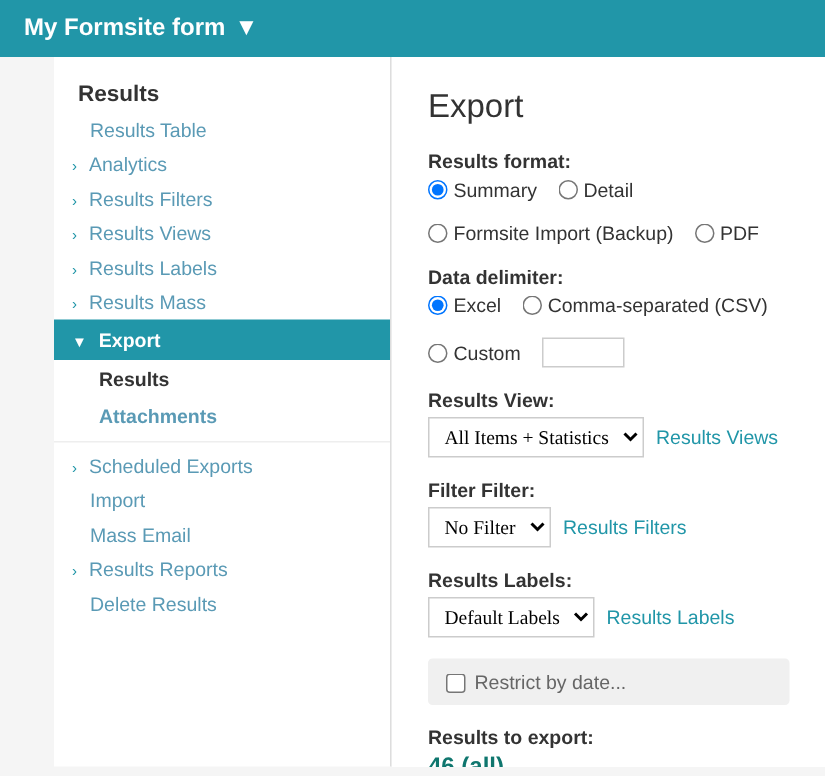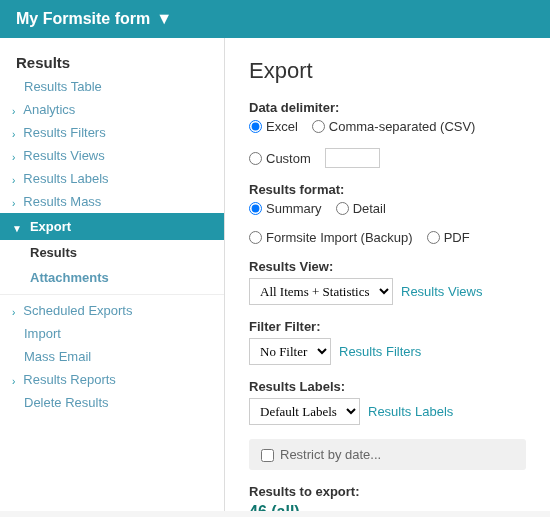--- a/index.html
+++ b/index.html
@@ -2,21 +2,21 @@
 <html><head>
   <meta charset="utf-8">
   <style>
     * { box-sizing: border-box; margin: 0; padding: 0; }
     body { font-family: Arial, sans-serif; font-size: 13px; color: #333; background: #f5f5f5; width: 550px; height: 517px; overflow: hidden; }
 
     
     .header { background: #2196a8; color: white; padding: 10px 16px; font-size: 16px; font-weight: bold; display: flex; align-items: center; gap: 6px; text-align: center; }
 
     
-    .layout { display: flex; height: calc(517px - 44px); }
+    .layout { display: flex; height: calc(517px - 44px); margin-left: 36px; }
 
     
     .sidebar { width: 225px; background: #fff; border-right: 1px solid #ddd; padding: 10px 0; flex-shrink: 0; overflow-y: auto; }
     .sidebar-section-title { font-size: 15px; font-weight: bold; color: #333; padding: 6px 16px 4px; }
     .sidebar-item { padding: 4px 16px 4px 24px; color: #5a9ab5; font-size: 13px; cursor: pointer; display: flex; align-items: flex-end; gap: 4px; }
     .sidebar-item.has-arrow { padding-left: 12px; }
     .sidebar-arrow { color: #2196a8; font-size: 10px; margin-right: 4px; }
     .sidebar-item.active-group { background: #2196a8; color: white; font-weight: bold; padding: 6px 16px 6px 12px; }
     .sidebar-item.active-group .sidebar-arrow { color: white; }
     .sidebar-subitem { padding: 5px 16px 5px 30px; color: #5a9ab5; font-size: 13px; cursor: pointer; font-weight: bold; }
@@ -113,57 +113,57 @@
     </div>
     <div class="sidebar-item">
       <span>Delete Results</span>
     </div>
   </div>
 
   <div class="main">
     <h1 class="page-title">Export</h1>
 
     <div class="form-section">
+      <div class="form-label">Results format:</div>
+      <div class="radio-group">
+        <label class="radio-item">
+          <input type="radio" name="results_format" checked="" style="">
+          <span>Summary</span>
+        </label>
+        <label class="radio-item">
+          <input type="radio" name="results_format" style="">
+          <span>Detail</span>
+        </label>
+        <label class="radio-item">
+          <input type="radio" name="results_format" style="">
+          <span>Formsite Import (Backup)</span>
+        </label>
+        <label class="radio-item">
+          <input type="radio" name="results_format" style="">
+          <span>PDF</span>
+        </label>
+      </div>
+    </div>
+
+    <div class="form-section">
       <div class="form-label">Data delimiter:</div>
       <div class="radio-group">
         <label class="radio-item">
           <input type="radio" name="data_delimiter" checked="" style="">
           <span>Excel</span>
         </label>
         <label class="radio-item">
           <input type="radio" name="data_delimiter" style="">
           <span>Comma-separated (CSV)</span>
         </label>
         <label class="radio-item">
           <input type="radio" name="data_delimiter" style="">
           <span>Custom</span>
         </label>
         <input type="text" class="custom-input" style="">
-      </div>
-    </div>
-
-    <div class="form-section">
-      <div class="form-label">Results format:</div>
-      <div class="radio-group">
-        <label class="radio-item">
-          <input type="radio" name="results_format" checked="" style="">
-          <span>Summary</span>
-        </label>
-        <label class="radio-item">
-          <input type="radio" name="results_format" style="">
-          <span>Detail</span>
-        </label>
-        <label class="radio-item">
-          <input type="radio" name="results_format" style="">
-          <span>Formsite Import (Backup)</span>
-        </label>
-        <label class="radio-item">
-          <input type="radio" name="results_format" style="">
-          <span>PDF</span>
-        </label>
       </div>
     </div>
 
     <div class="form-section">
       <div class="form-label">Results View:</div>
       <div class="select-row">
         <select class="styled-select">
           <option>All Items + Statistics</option>
         </select>
         <span class="link-text">Results Views</span>

